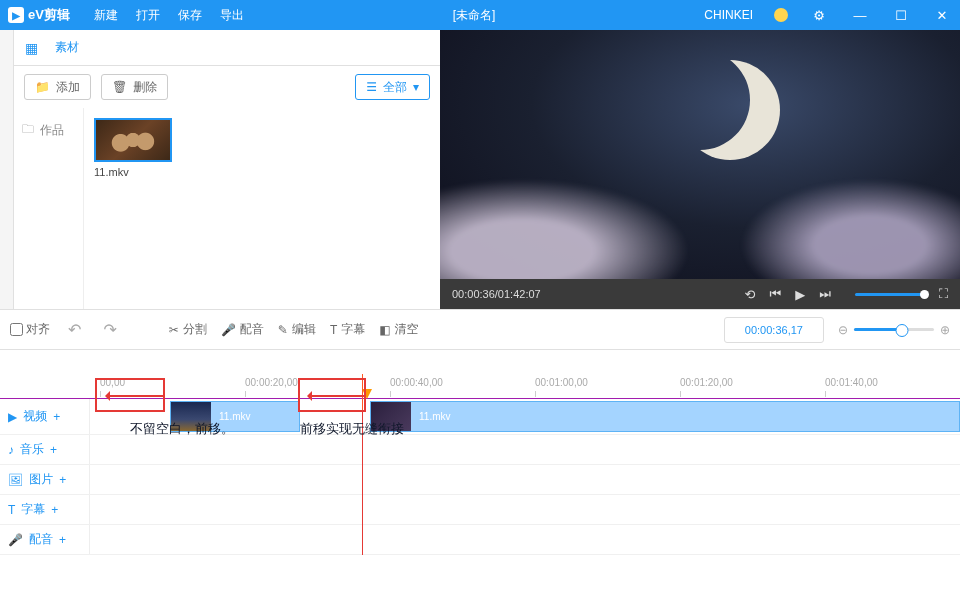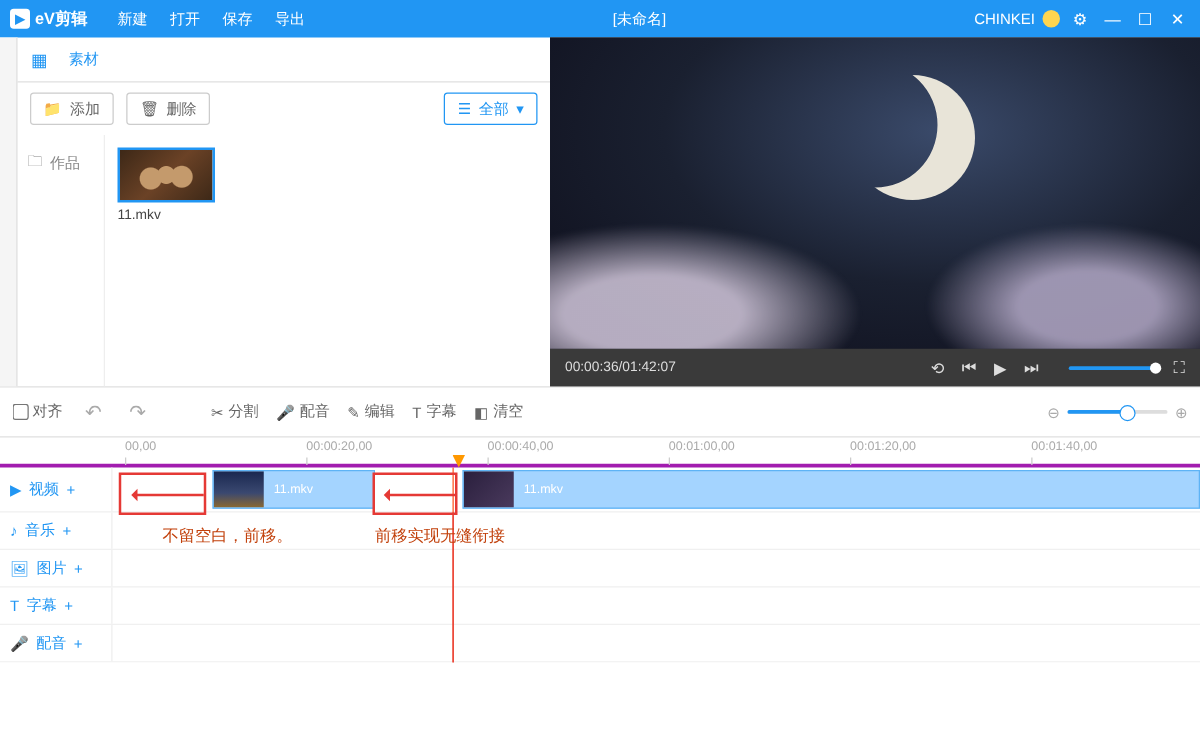--- a/index.html
+++ b/index.html
@@ -4,21 +4,21 @@
 <style>
 * { margin: 0; padding: 0; box-sizing: border-box; font-family: "Microsoft YaHei", sans-serif; }
 body { width: 960px; height: 600px; overflow: hidden; background: #fff; font-size: 12px; color: #333; position: relative; }
 
 .titlebar { height: 30px; background: #2196f3; display: flex; align-items: center; padding: 0 8px; color: #fff; }
 .titlebar .logo { font-weight: bold; font-size: 13px; display: flex; align-items: center; gap: 4px; }
 .titlebar .logo-icon { width: 16px; height: 16px; background: #fff; border-radius: 3px; display: flex; align-items: center; justify-content: center; color: #2196f3; font-size: 10px; }
 .titlebar .menu { display: flex; gap: 18px; margin-left: 24px; }
 .titlebar .menu span { cursor: pointer; font-size: 12px; }
 .titlebar .center { flex: 1; text-align: center; font-size: 12px; }
-.titlebar .right { display: flex; align-items: center; gap: 6px; }
+.titlebar .right { display: flex; align-items: center; gap: 21px; }
 .titlebar .user-badge { width: 14px; height: 14px; background: #ffd54f; border-radius: 50%; }
 .titlebar .win-btn { width: 20px; height: 20px; display: flex; align-items: center; justify-content: center; cursor: pointer; font-size: 13px; }
 
 .upper { display: flex; height: 280px; border-bottom: 1px solid #e0e0e0; }
 .left-col { width: 14px; background: #f5f5f5; border-right: 1px solid #e0e0e0; }
 .material-panel { flex: 1; display: flex; flex-direction: column; }
 .matnav { height: 36px; display: flex; align-items: center; border-bottom: 1px solid #e0e0e0; }
 .matnav .nav-icon { width: 35px; display: flex; align-items: center; justify-content: center; color: #2196f3; font-size: 14px; }
 .matnav .nav-label { color: #2196f3; font-weight: 500; padding: 0 6px; }
 .mat-toolbar { display: flex; align-items: center; padding: 8px 10px; gap: 10px; }
@@ -51,40 +51,40 @@
 .tool-row .tool-btn { display: flex; align-items: center; gap: 4px; color: #666; cursor: pointer; font-size: 12px; }
 .tool-row .spacer { flex: 1; }
 .tool-row .time-box { width: 100px; height: 26px; border: 1px solid #ddd; border-radius: 3px; display: flex; align-items: center; justify-content: center; color: #2196f3; font-size: 11px; }
 .tool-row .zoom { display: flex; align-items: center; gap: 6px; color: #aaa; }
 .tool-row .zoom-track { width: 80px; height: 3px; background: #ddd; border-radius: 2px; position: relative; }
 .tool-row .zoom-track::before { content:""; position:absolute; left:0; width:60%; height:100%; background:#2196f3; border-radius:2px; }
 .tool-row .zoom-track::after { content:""; position:absolute; left:60%; top:-4px; width:11px; height:11px; background:#fff; border:1px solid #2196f3; border-radius:50%; transform:translateX(-50%); }
 .tool-row .export-btn { height: 28px; padding: 0 18px; background: #2196f3; color: #fff; border-radius: 14px; display: flex; align-items: center; cursor: pointer; font-size: 12px; }
 
 .timeline { flex: 1; position: relative; overflow: hidden; }
-.ruler { height: 24px; display: flex; position: relative; border-bottom: 3px solid #a21caf; }
+.ruler { height: 24px; display: flex; position: relative; border-bottom: 1px solid #a21caf; margin-top: 25px; }
 .ruler-labels { position: absolute; left: 90px; right: 0; top: 0; height: 100%; }
 .ruler-tick { position: absolute; top: 2px; font-size: 10px; color: #aaa; }
 .ruler-tick::after { content:""; position:absolute; left:0; top:14px; width:1px; height:6px; background:#ccc; }
 .playhead-handle { position:absolute; top:14px; width:10px; height:10px; background:#ff9800; left:-5px; clip-path: polygon(0 0,100% 0,50% 100%); }
 .playhead { position: absolute; top: 24px; bottom: 0; width: 1px; background: #ff5722; z-index: 5; }
 
 .track { height: 30px; border-bottom: 1px solid #f0f0f0; display: flex; align-items: stretch; position: relative; }
 .track-head { width: 90px; display: flex; align-items: center; gap: 6px; padding: 0 8px; color: #2196f3; font-size: 12px; border-right: 1px solid #eee; }
 .track-head .plus { color: #2196f3; font-size: 12px; }
 .track-body { flex: 1; position: relative; }
 .clip { position: absolute; top: 2px; bottom: 2px; background: #a4d4ff; border: 1px solid #5eb3f5; display: flex; align-items: center; overflow: hidden; }
 .clip-thumb { width: 40px; height: 100%; background: linear-gradient(135deg,#2a1f3d 0%,#4a3a5d 100%); display:flex; align-items:center; justify-content:center; }
 .clip-thumb.logo20 { background: linear-gradient(180deg,#1a2850 0%,#3a4870 60%,#8a6830 100%); }
 .clip-name { padding: 0 8px; color: #fff; font-size: 10px; }
 
 .annot { position: absolute; border: 2px solid #e53935; z-index: 8; pointer-events: none; }
 .annot-arrow { position: absolute; height: 2px; background: #e53935; z-index: 9; pointer-events: none; }
 .annot-arrow::before { content:""; position:absolute; left:-8px; top:-4px; border: 5px solid transparent; border-right-color:#e53935; }
-.annot-text { position: absolute; color: #c2410c; font-size: 13px; z-index: 9; font-family: SimSun, serif; }
+.annot-text { position: absolute; color: #0f172a; font-size: 13px; z-index: 9; font-family: SimSun, serif; }
 .red-vline { position: absolute; width: 1px; background: #e53935; z-index: 7; }
 </style>
 </head>
 <body>
 
 <div class="titlebar">
   <div class="logo">
     <span class="logo-icon">▶</span>
     <span>eV剪辑</span>
   </div>
@@ -182,20 +182,21 @@
     </div>
   <div class="tool-btn">
       <span>T</span>
       <span>字幕</span>
     </div>
   <div class="tool-btn">
       <span>◧</span>
       <span>清空</span>
     </div>
   <div class="spacer"></div>
+  <div class="time-box">00:00:36,17</div>
   <div class="zoom">
     <span>⊖</span>
     <div class="zoom-track"></div>
     <span>⊕</span>
   </div>
 </div>
 
 <div class="timeline">
   <div class="ruler">
     <div style="width:90px"></div>

